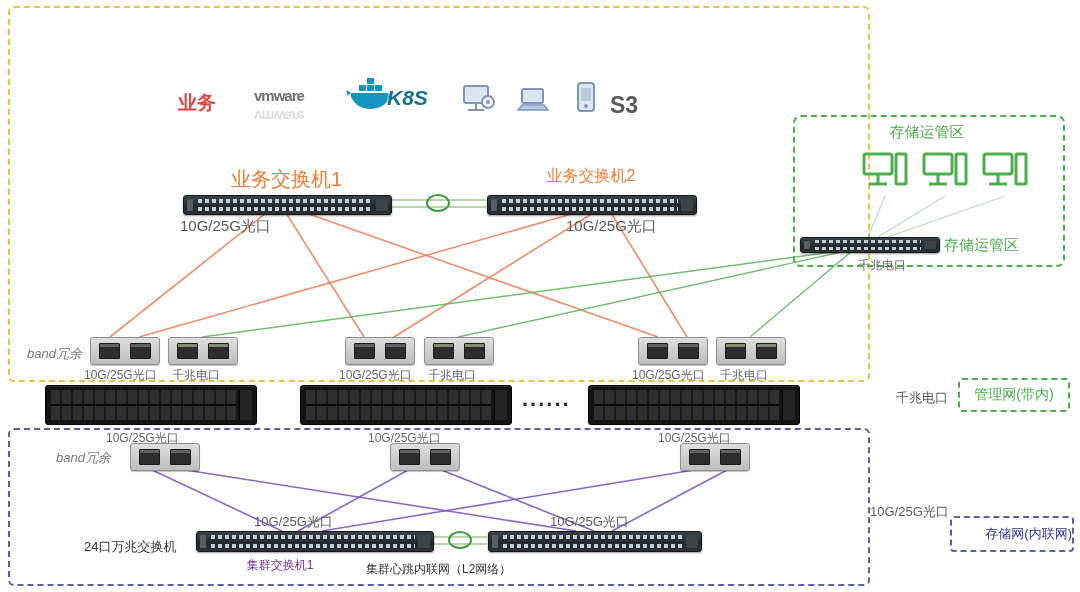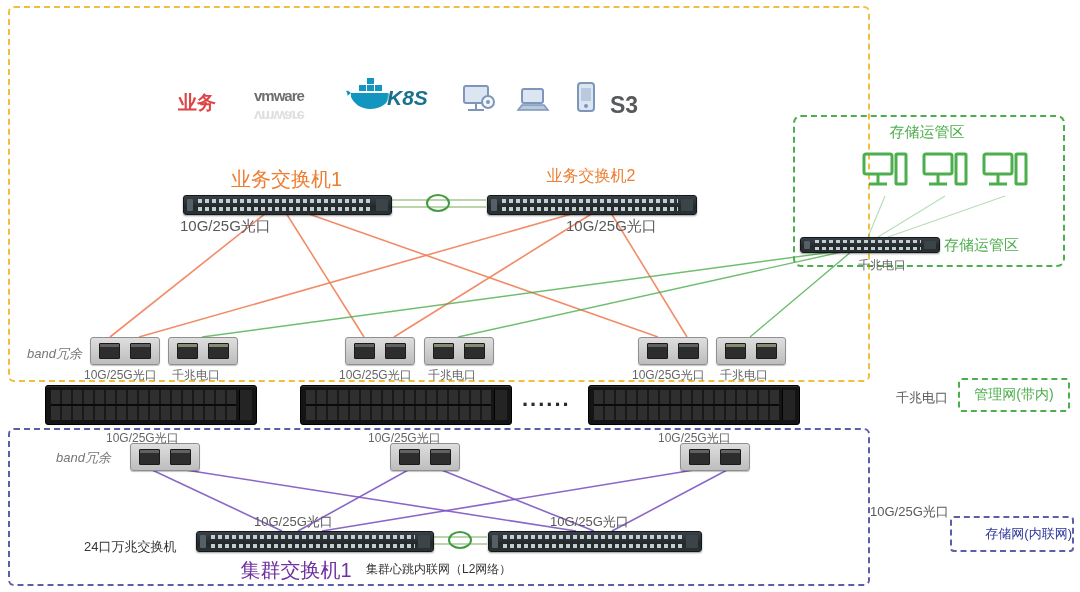--- a/index.html
+++ b/index.html
@@ -272,21 +272,21 @@
 
   <div class="switch" style="left:196px;top:531px;width:236px;height:19px;">
     <div class="rows"></div>
       <div class="cap"></div>
   </div>
   <div class="switch" style="left:488px;top:531px;width:212px;height:19px;">
     <div class="rows"></div>
       <div class="cap"></div>
   </div>
 
-  <div class="t ctr" style="left:196px;top:557px;width:200px;font-size:20px;color:var(--cluster-text,#7030a0);">集群交换机1</div>
+  <div class="t ctr" style="left:180px;top:557px;width:200px;font-size:12px;color:var(--cluster-text,#7030a0);">集群交换机1</div>
   <div class="t" style="left:366px;top:561px;font-size:12px;color:#333;">集群心跳内联网（L2网络）</div>
 
   <div class="t gray" style="left:896px;top:389px;font-size:13px;">千兆电口</div>
   <div class="legend-box" style="left:958px;top:378px;width:108px;height:30px;border-color:var(--mgmt-green,#4cae4c);color:var(--mgmt-green,#4cae4c);">
     <span>管理网(带内)</span>
   </div>
 
 
   <div class="t gray" style="left:870px;top:503px;font-size:13px;">10G/25G光口</div>
   <div class="legend-box" style="left:950px;top:516px;width:120px;height:32px;border-color:var(--storage-border,#5c5fa8);color:var(--storage-net-text,#2f3699);font-size:13px;justify-content:flex-end;">

